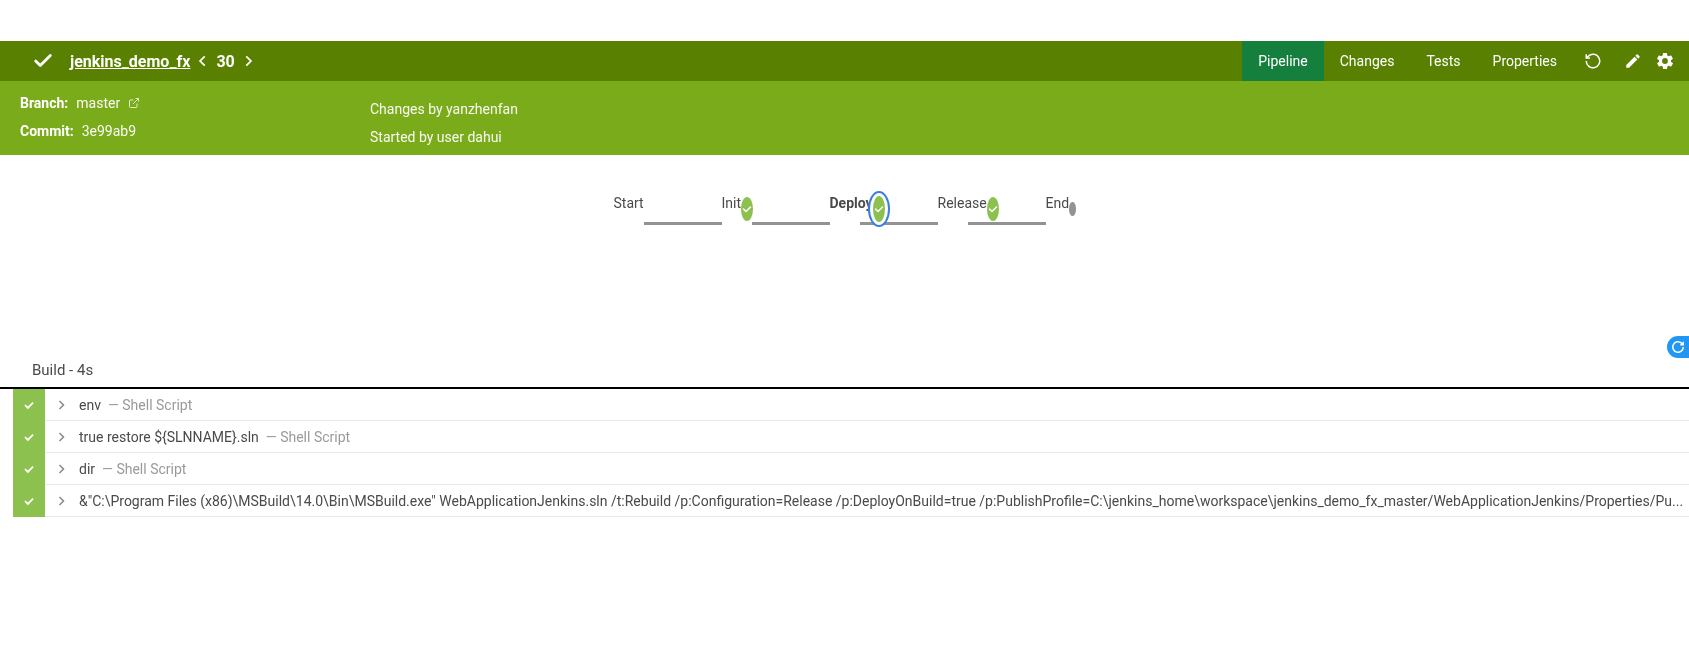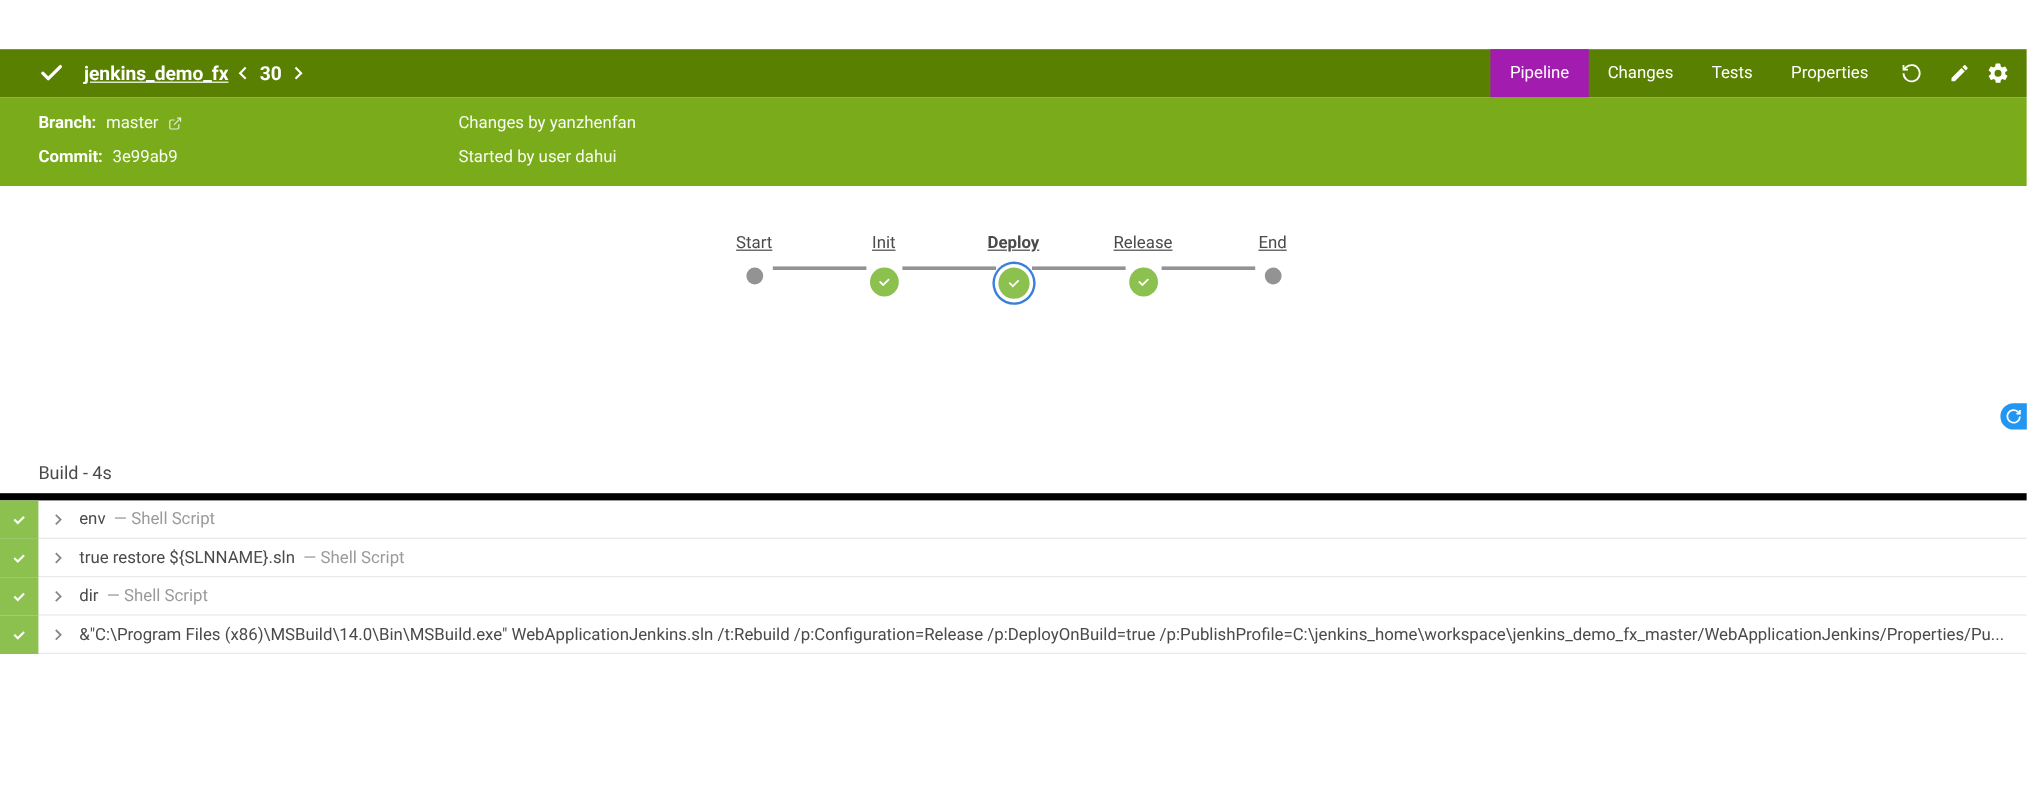--- a/index.html
+++ b/index.html
@@ -14,54 +14,54 @@
     color: #fff;
     padding: 0 12px 0 32px;
     margin-top: 41px;
   }
   .header-top .status-check { margin-right: 16px; display:flex; align-items:center;}
   .header-top .title { font-weight:700; text-decoration: underline; font-size: 16px; }
   .header-top .nav-arrow { margin: 0 6px; font-weight:700; cursor:pointer; }
   .header-top .run-number { font-weight:700; font-size:16px; }
   .header-top .spacer { flex:1; }
   .header-top .tab { padding: 0 16px; height:40px; display:flex; align-items:center; cursor:pointer; }
-  .header-top .tab.active { background: #a21caf; }
+  .header-top .tab.active { background: #15803d; }
   .header-top .icon-btn { width:40px; height:40px; display:flex; align-items:center; justify-content:center; cursor:pointer; }
 
   
   .header-sub {
     background: #7aab1a;
     color:#fff;
-    padding: 8px 32px 10px 32px;
+    padding: 8px 32px 10px 20px;
   }
   .header-sub .row { display:flex; }
   .header-sub .col { display:flex; align-items:center; gap:8px; height:28px;}
   .header-sub .col1 { width: 350px; }
   .header-sub .col2 { width: 350px; }
-  .header-sub .col3 { flex:1; }
+  .header-sub .col3 { flex:1;align-items:flex-end; }
   .header-sub .label { font-weight:700; }
   .header-sub .val { opacity:0.95; }
   .ext-icon { opacity:0.8; }
 
   
   .pipeline-area { padding: 40px 0 130px 0; display:flex; justify-content:center; }
   .stage-label { font-size:14px; color:#4a4a4a; margin-bottom:10px; height:18px;}
   .stage-label.bold { font-weight:700; }
   .node { width:14px; height:14px; border-radius:50%; background:#949393; position:relative; z-index:2;}
   .node.success { width:24px; height:24px; background:#8cc04f; display:flex; align-items:center; justify-content:center;}
   .node.success svg { stroke:#fff; }
   .node.selected { box-shadow: 0 0 0 3px #fff, 0 0 0 5px #3a7fd9; width:26px; height:26px;}
   .connector { width:78px; height:3px; background:#949393; margin-top:27px; align-self:flex-start;}
-  .stage-wrap { display:flex; flex-direction:column; align-items:center; width:30px;text-decoration:underline;}
+  .stage-wrap { display:flex; align-items:center; width:30px;}
 
   .graph-row { display:flex; align-items:flex-start; }
 
   
   .stage-title { padding: 6px 32px 8px 32px; font-size:15px; color:#4a4a4a;}
-  .steps { border-top:6px solid #000000; }
+  .steps { border-top:2px solid #000000;padding-left:13px; }
   .step-row { display:flex; align-items:center; border-bottom:1px solid #e8e8e8; height:32px; cursor:pointer; position:relative;}
   .step-status { width:32px; height:32px; background:#8cc04f; display:flex; align-items:center; justify-content:center; flex-shrink:0;}
   .step-status svg { stroke:#fff; }
   .step-expand { width:32px; display:flex; align-items:center; justify-content:center; color:#888; flex-shrink:0;}
   .step-text { padding-left:2px; white-space:nowrap; overflow:hidden; text-overflow:ellipsis; flex:1; color:#4a4a4a; font-size:14px;}
   .step-text .meta { color:#9a9a9a; }
 
   .refresh-badge {
     position:absolute; right:0; top:336px;
     width:22px; height:22px; background:#2196f3; border-radius:50% 0 0 50%;

